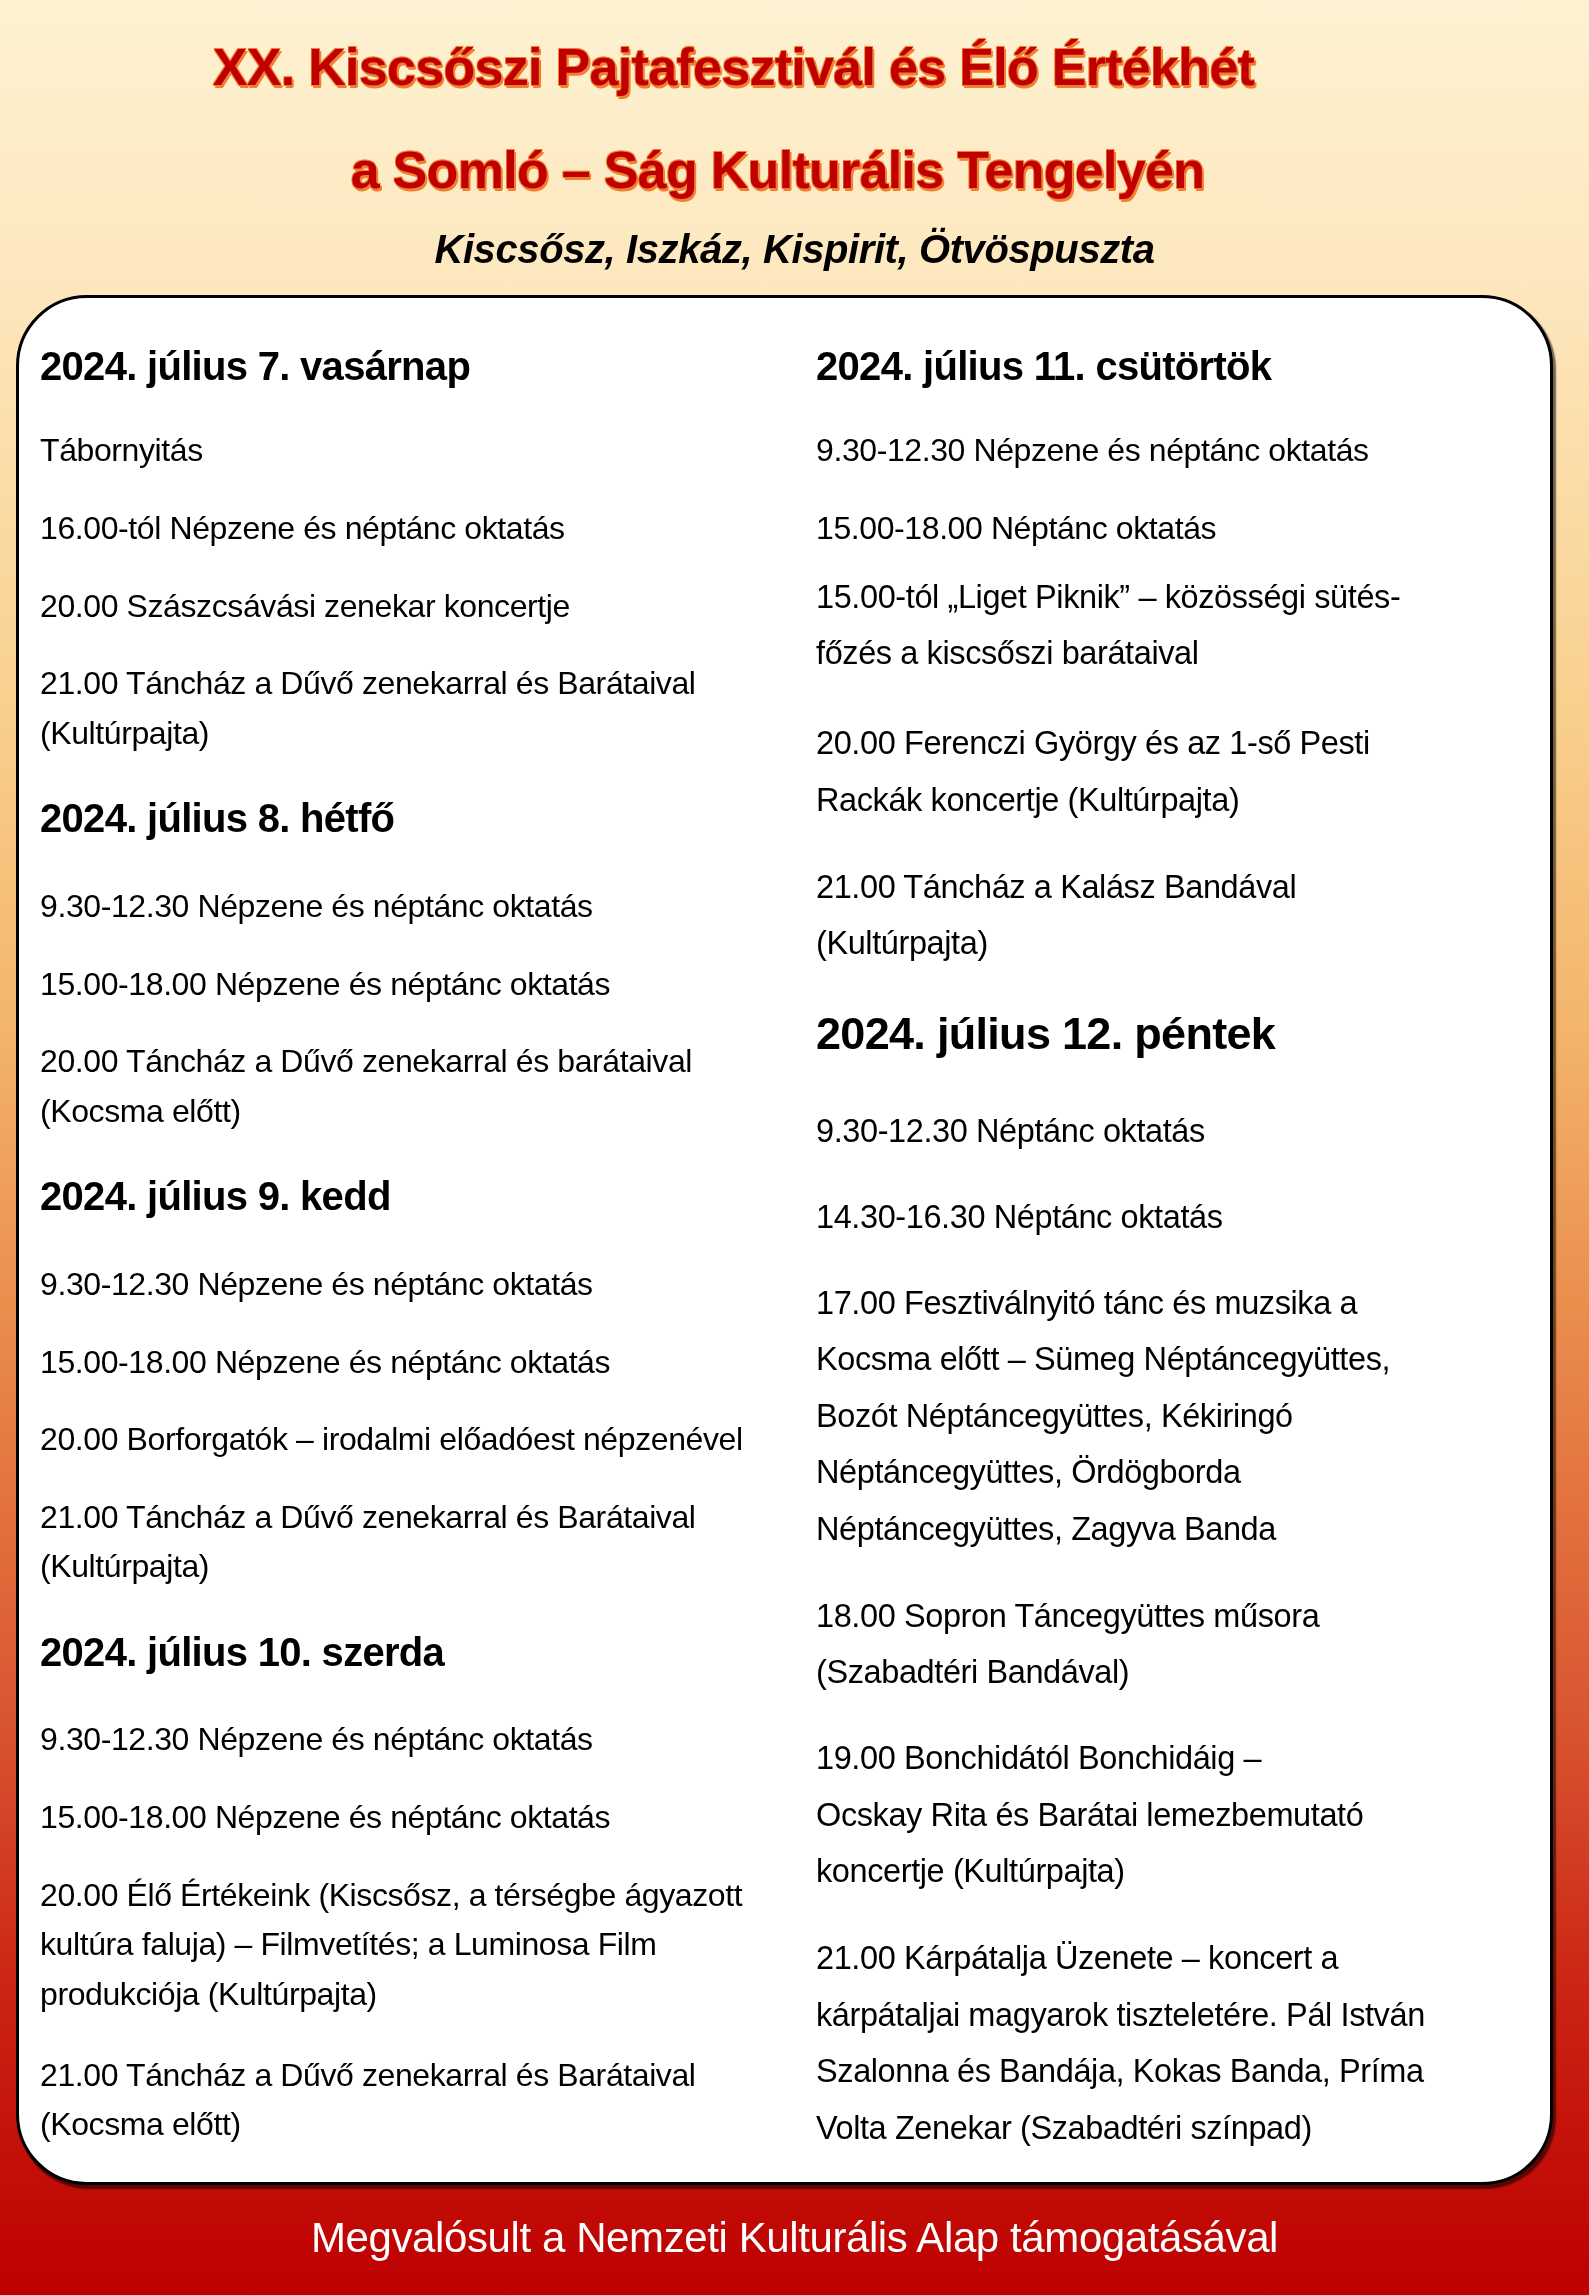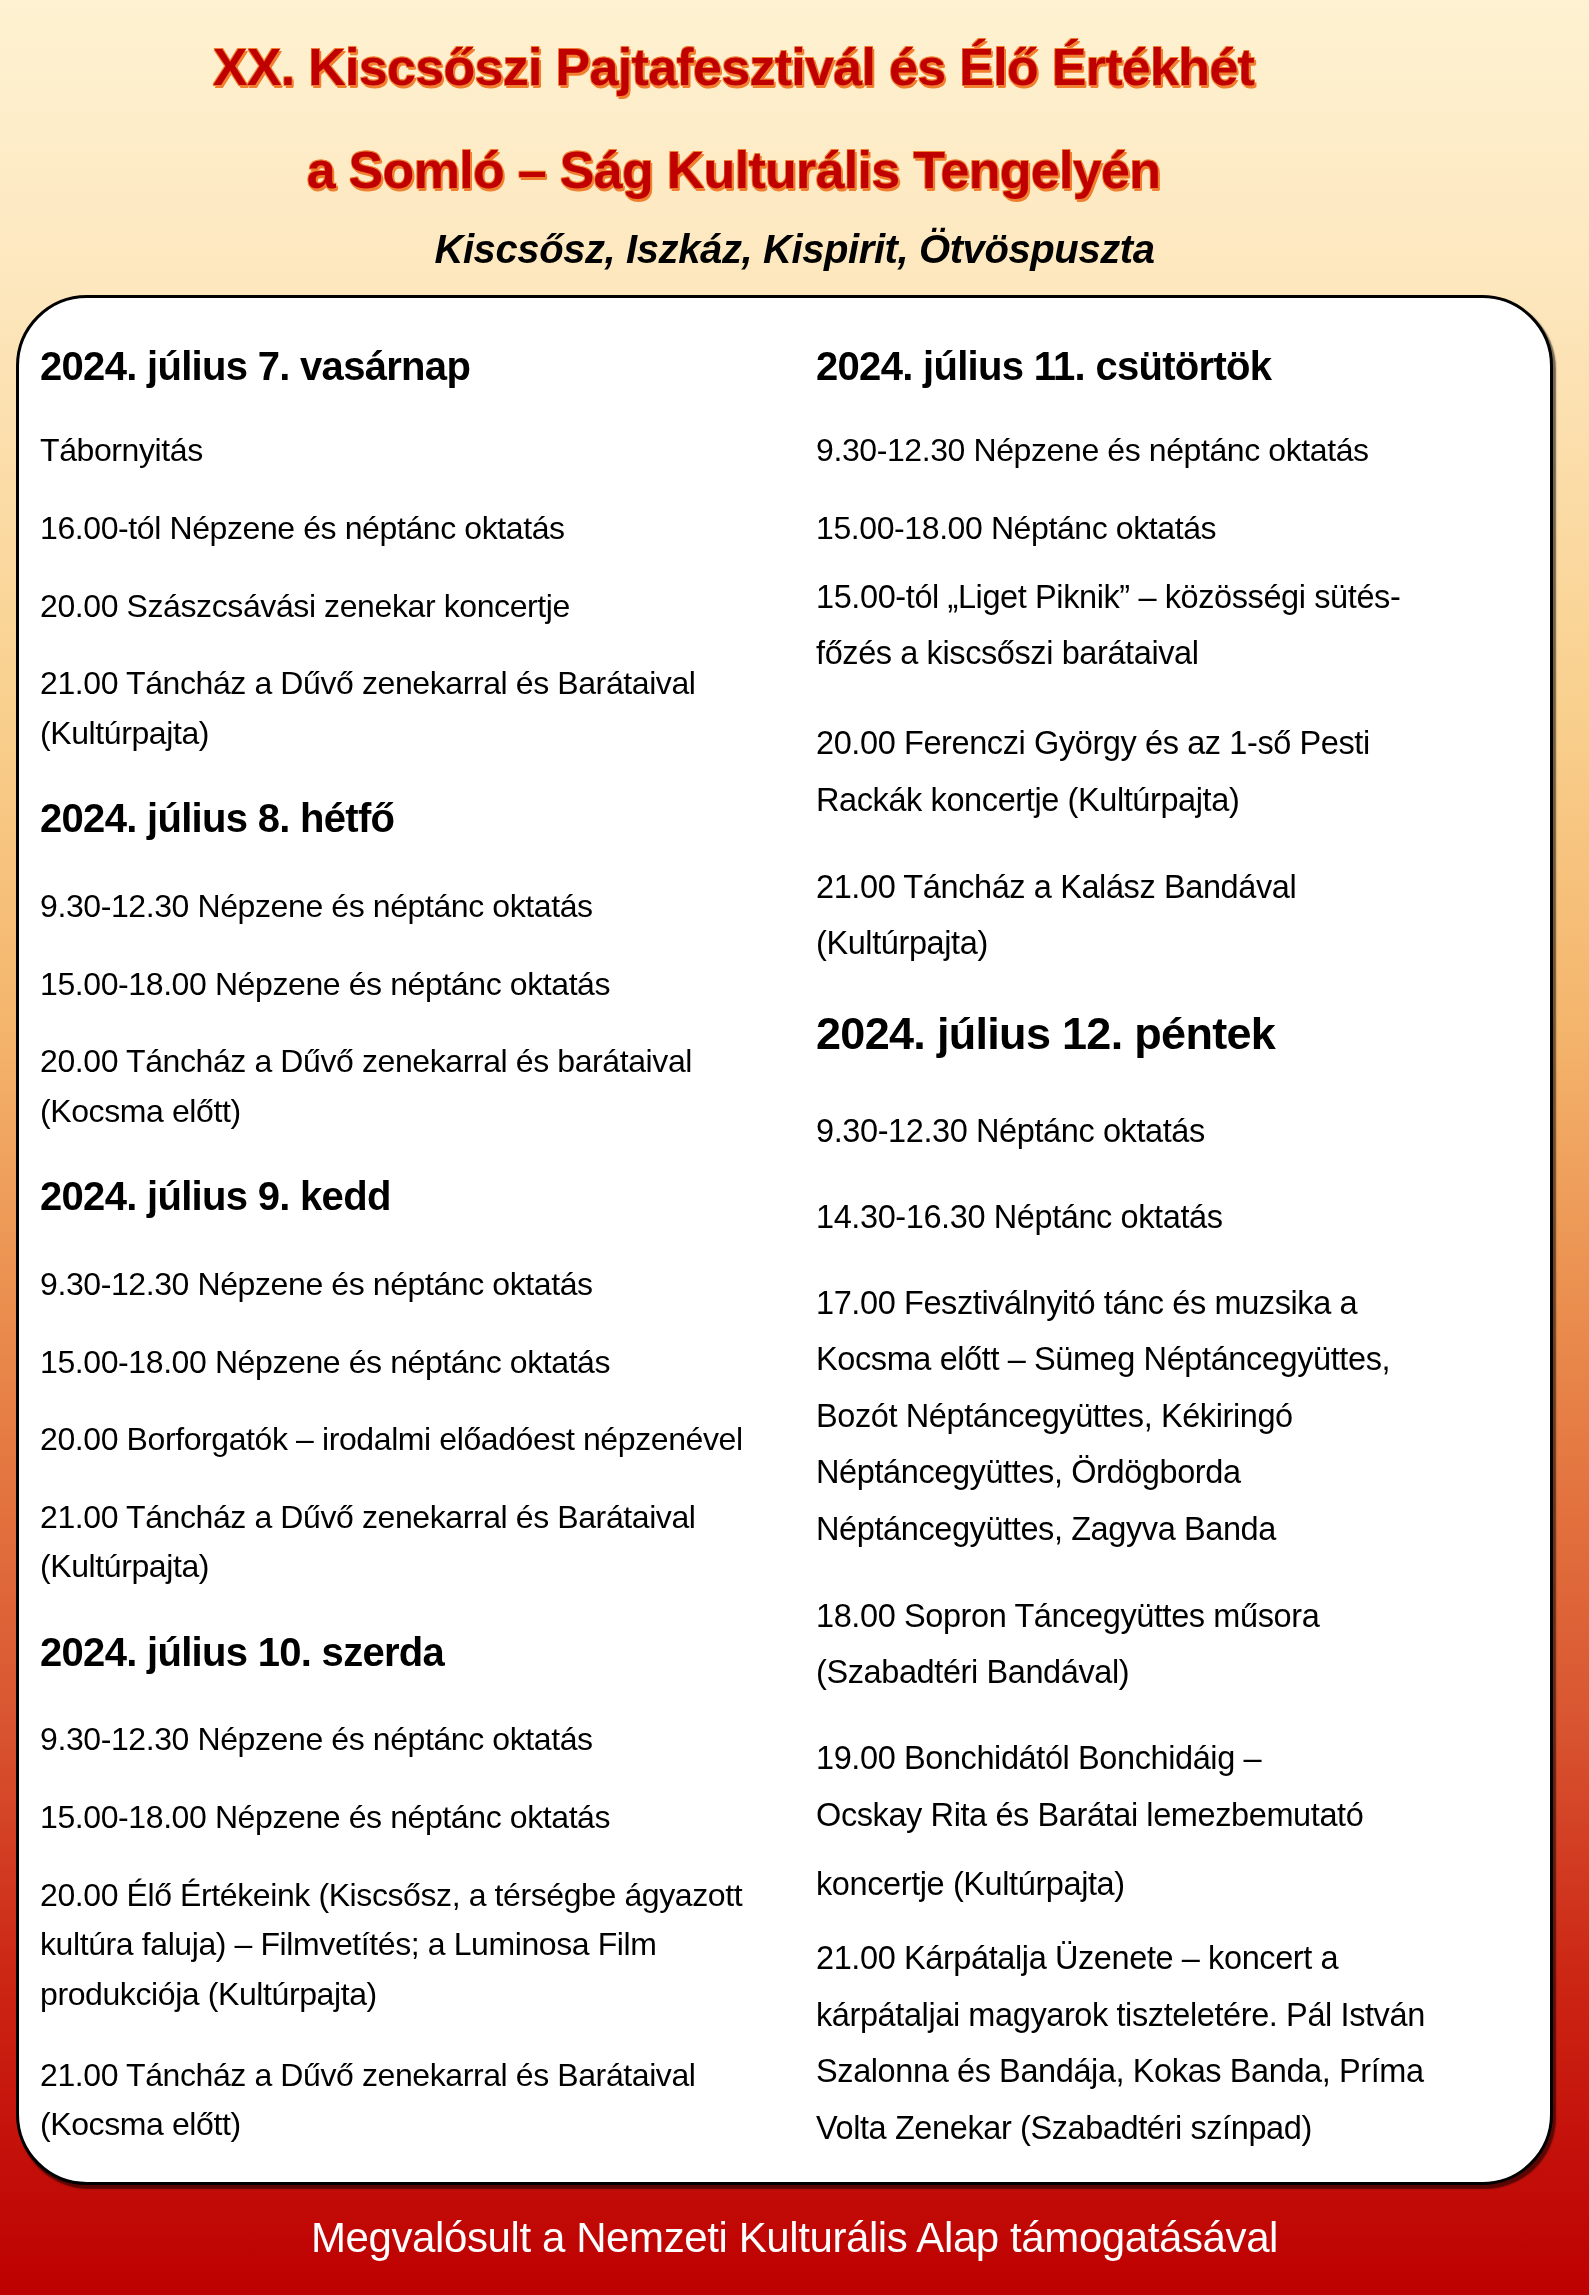--- a/index.html
+++ b/index.html
@@ -13,21 +13,21 @@
     color: #000;
   }
   .title {
     position: absolute; left: 0; width: 1467px; text-align: center;
     font-family: "Liberation Sans", sans-serif; font-weight: bold;
     color: #C00000; font-size: 52px; letter-spacing: -0.7px;
     text-shadow: 2.1px 2.1px 0 #F08030, -0.7px -0.7px 0 #F08030, 0.7px -0.7px 0 #F08030, -0.7px 0.7px 0 #F08030, 1.4px 2.8px 0 #F08030;
     white-space: nowrap;
   }
   .title.l1 { top: 37px; }
-  .title.l2 { top: 140px; }
+  .title.l2 { top: 140px; padding-left: 44px; }
   .subtitle {
     position: absolute; left: 0; width: 1589px; top: 227px; text-align: center;
     font-weight: bold; font-style: italic; font-size: 40px; letter-spacing: -0.4px;
     white-space: nowrap;
   }
   .panel {
     position: absolute; left: 15.5px; top: 295px; width: 1531px; height: 1884px;
     background: #fff; border: 3.5px solid #000; border-radius: 71px;
     box-shadow: 2.1px 3.5px 1.4px rgba(0,0,0,0.55);
   }
@@ -90,21 +90,21 @@
     <div class="t m" style="left: 816px; top: 1201px; text-align: center;">14.30-16.30 Néptánc oktatás</div>
     <div class="t m" style="left: 816px; top: 1287px;">17.00 Fesztiválnyitó tánc és muzsika a</div>
     <div class="t m" style="left: 816px; top: 1343px;">Kocsma előtt – Sümeg Néptáncegyüttes,</div>
     <div class="t m" style="left: 816px; top: 1400px;">Bozót Néptáncegyüttes, Kékiringó</div>
     <div class="t m" style="left: 816px; top: 1456px;">Néptáncegyüttes, Ördögborda</div>
     <div class="t m" style="left: 816px; top: 1513px;">Néptáncegyüttes, Zagyva Banda</div>
     <div class="t m" style="left: 816px; top: 1600px;">18.00 Sopron Táncegyüttes műsora</div>
     <div class="t m" style="left: 816px; top: 1656px;">(Szabadtéri Bandával)</div>
     <div class="t m" style="left: 816px; top: 1742px;">19.00 Bonchidától Bonchidáig –</div>
     <div class="t m" style="left: 816px; top: 1799px;">Ocskay Rita és Barátai lemezbemutató</div>
-    <div class="t m" style="left: 816px; top: 1855px; margin-top: 13px;">koncertje (Kultúrpajta)</div>
+    <div class="t m" style="left: 816px; top: 1855px;">koncertje (Kultúrpajta)</div>
     <div class="t m" style="left: 816px; top: 1942px;">21.00 Kárpátalja Üzenete – koncert a</div>
     <div class="t m" style="left: 816px; top: 1999px;">kárpátaljai magyarok tiszteletére. Pál István</div>
     <div class="t m" style="left: 816px; top: 2055px;">Szalonna és Bandája, Kokas Banda, Príma</div>
     <div class="t m" style="left: 816px; top: 2112px;">Volta Zenekar (Szabadtéri színpad)</div>
   </div>
 
 <div class="footer">Megvalósult a Nemzeti Kulturális Alap támogatásával</div>
 
 
 </body></html>

